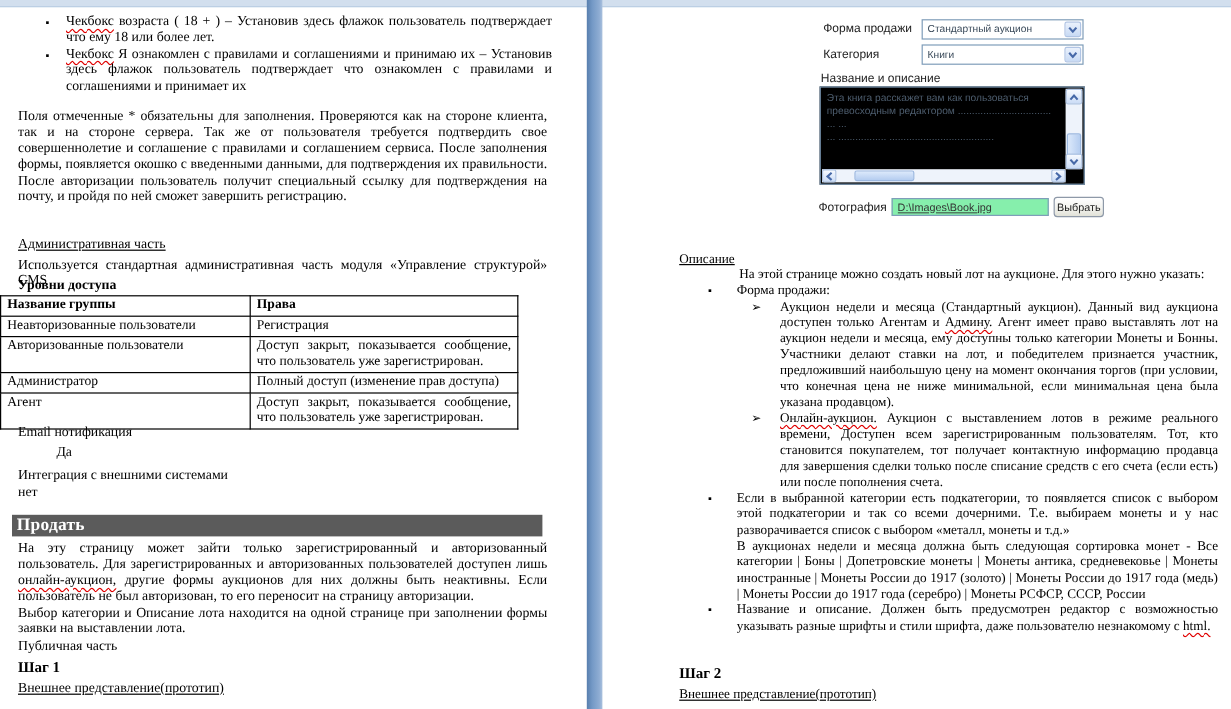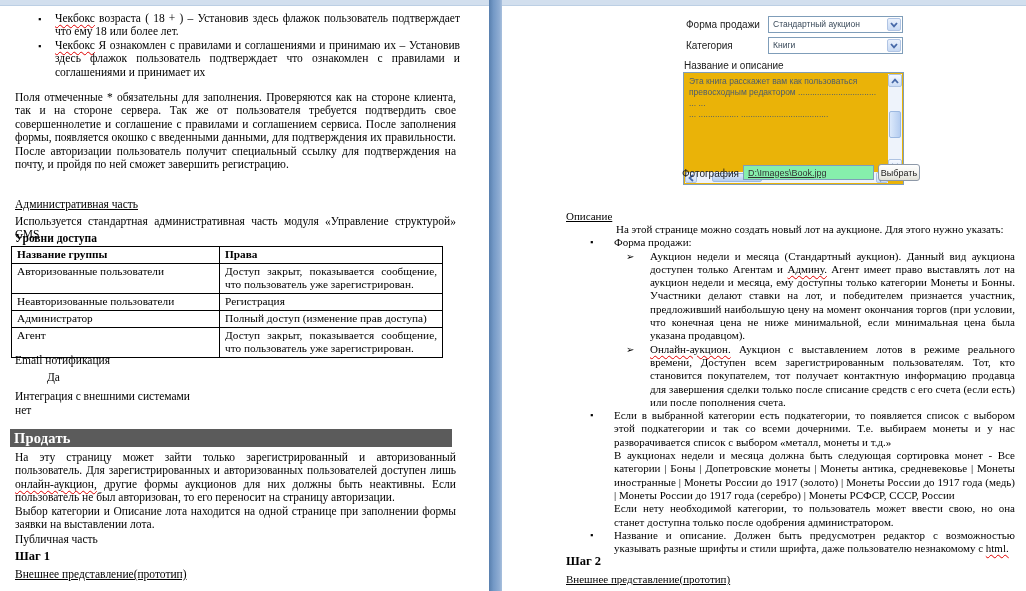--- a/index.html
+++ b/index.html
@@ -42,21 +42,21 @@
 
   
   .flabel { font-family:"Liberation Sans", sans-serif; font-size:10px; color:#222; }
   .xsel { border:1px solid #7f9db9; background:#fff; height:15px; width:133px; }
   .xsel .val { display:block; font-family:"Liberation Sans", sans-serif; font-size:8.5px;
     color:#3a4a5a; padding:2px 16px 0 4px; white-space:nowrap; overflow:hidden; }
   .dbtn { position:absolute; right:1px; top:1px; width:14px; height:13px;
     background:linear-gradient(180deg,#eaf1fc 0%, #c8daf4 100%);
     border:1px solid #b0c4e4; border-radius:2px; box-sizing:border-box;
     display:flex; align-items:center; justify-content:center; }
-  .tbox { border:1px solid #7f9db9; background:#eab308; width:221px; height:113px; box-sizing:border-box; }
+  .tbox { border:1px solid #7f9db9; background:#000000; width:221px; height:82px; box-sizing:border-box; }
   .ttext { position:absolute; left:5px; top:3px; right:18px;
     font-family:"Liberation Sans", sans-serif; font-size:8.5px; line-height:11px; color:#4d5d6e;
     text-align:left; }
   .vsb { position:absolute; top:1px; right:1px; width:14px; bottom:12px; background:#eef3fb; }
   .hsb { position:absolute; left:1px; bottom:1px; right:15px; height:11px; background:#eef3fb; }
   .sbtn { position:absolute; background:linear-gradient(180deg,#f7faff 0%, #cbdcf6 100%);
     border:1px solid #aec3e2; border-radius:2px; box-sizing:border-box;
     display:flex; align-items:center; justify-content:center; }
   .vthumb { position:absolute; left:1px; width:12px;
     background:linear-gradient(90deg,#dcE9fb 0%, #b5cdf0 100%);
@@ -98,33 +98,33 @@
 
   <div class="abs doc" style="left:15px; top:86px; width:441px;">
     <div>Поля отмеченные * обязательны для заполнения. Проверяются как на стороне клиента, так и на стороне сервера.  Так же от пользователя требуется подтвердить свое совершеннолетие и соглашение с правилами и соглашением сервиса. После заполнения формы, появляется окошко с введенными данными, для подтверждения их правильности. После авторизации пользователь получит специальный ссылку для подтверждения на почту, и пройдя по ней сможет завершить регистрацию.</div>
   </div>
 
   <div class="abs doc u" style="left:15px; top:193px;">Административная часть</div>
   <div class="abs doc" style="left:15px; top:210px; width:441px;">Используется стандартная административная часть модуля «Управление структурой» CMS</div>
 
   <div class="abs doc b" style="left:15px; top:227px;">Уровни доступа</div>
 
-  <table class="acc abs" style="left:11px; top:241px;">
+  <table class="acc abs" style="left:0; top:241px;">
     <tbody>
         <tr>
       <th class="col1">Название группы</th>
       <th>Права</th>
     </tr>
     <tr>
+      <td>Неавторизованные пользователи</td>
+      <td class="j">Регистрация</td>
+    </tr>
+    <tr>
       <td>Авторизованные пользователи</td>
       <td class="j">Доступ закрыт, показывается сообщение, что пользователь уже зарегистрирован.</td>
-    </tr>
-    <tr>
-      <td>Неавторизованные пользователи</td>
-      <td class="j">Регистрация</td>
     </tr>
     <tr>
       <td>Администратор</td>
       <td class="j">Полный доступ (изменение прав доступа)</td>
     </tr>
     <tr>
       <td>Агент</td>
       <td class="j">Доступ закрыт, показывается сообщение, что пользователь уже зарегистрирован.</td>
     </tr>
   </tbody>
@@ -224,21 +224,20 @@
       <div class="li2" style="padding-left:36px;">
         <span class="mk" style="left:12px;">➢</span>
         <div><span class="sq">Онлайн-аукцион.</span><span> Аукцион с выставлением лотов в режиме реального времени, Доступен всем зарегистрированным пользователям. Тот, кто становится покупателем, тот получает контактную информацию продавца для завершения сделки только после списание средств с его счета (если есть) или после пополнения счета.</span></div>
       </div>
     </div>
 
     <div class="li1">
       <span class="mk">▪</span>
       <div>Если в выбранной категории есть подкатегории, то появляется список с выбором этой подкатегории и так со всеми дочерними. Т.е. выбираем монеты и у нас разворачивается список с выбором «металл, монеты и т.д.»</div>
       <div>В аукционах недели и месяца должна быть следующая сортировка монет - Все категории | Боны | Допетровские монеты | Монеты антика, средневековье | Монеты иностранные | Монеты России до 1917 (золото) | Монеты России до 1917 года (медь) | Монеты России до 1917 года (серебро) | Монеты РСФСР, СССР, России</div>
-      <div>Если нету необходимой категории, то пользователь может ввести свою, но она станет доступна только после одобрения администратором.</div>
     </div>
 
     <div class="li1">
       <span class="mk">▪</span>
       <div><span>Название и описание. Должен быть предусмотрен редактор с возможностью указывать разные шрифты и стили шрифта, даже пользователю незнакомому с </span><span class="sq">html.</span></div>
     </div>
 
   </div>
 
   <div class="abs desc b" style="left:64px; top:550px; font-size:12.5px;">Шаг 2</div>

